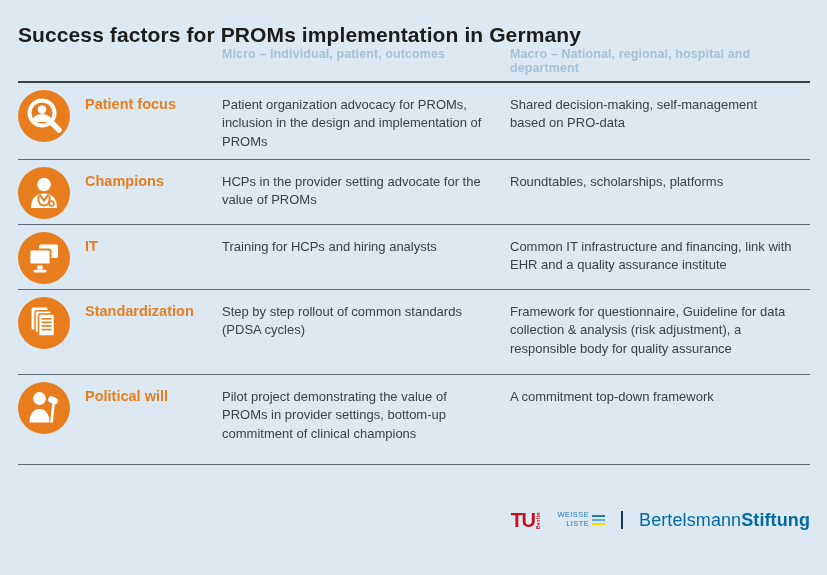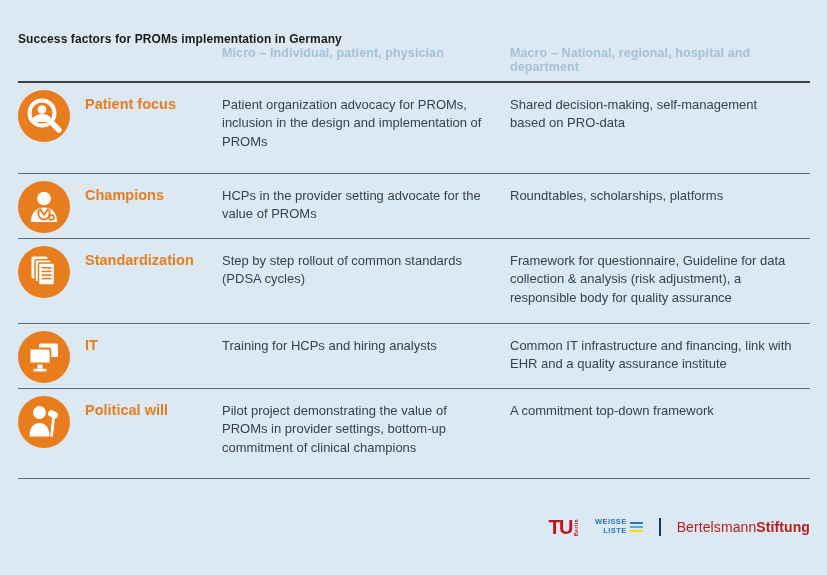--- a/index.html
+++ b/index.html
@@ -14,43 +14,43 @@
     box-sizing:border-box;
   }
   .header-area {
     height:83px;
     margin:0 17px 0 18px;
     border-bottom:2px solid #3a4248;
     display:flex; flex-direction:column; justify-content:space-between;
     box-sizing:border-box;
   }
   .title {
-    padding-top:32px;
-    font-size:12px;
+    padding-top:23px;
+    font-size:21px;
     font-weight:700;
     color:#1c1c1a;
     letter-spacing:0.1px;
   }
   .grid {
     display:grid;
     grid-template-columns:67px 137px 288px 1fr;
     box-sizing:border-box;
   }
   .col-headers { padding-bottom:7px; }
   .col-header {
     font-size:12.5px;
     font-weight:700;
     color:#a3c2d7;
     letter-spacing:0.1px;
   }
   .row {
     margin:0 17px 0 18px;
     border-bottom:1px solid #5d6a73;
   }
-  .row.h79 { height:91px; }
+  .row.h79 { height:77px; }
   .row.h65 { height:65px; }
   .row.h85 { height:85px; }
   .row.h90 { height:90px; }
   .icon-circle {
     width:52px; height:52px;
     margin-top:7px;
     border-radius:50%;
     background:#e87d1e;
     position:relative;
   }
@@ -83,44 +83,44 @@
     letter-spacing:-1.5px; line-height:0.9;
   }
   .tu-sub {
     color:#c50e1f; font-size:5px; font-weight:700;
     writing-mode:vertical-rl; transform:rotate(180deg);
     height:18px; margin-left:1px; letter-spacing:0.5px;
   }
   .wl-logo { display:flex; align-items:center; gap:3px; }
   .wl-text {
     display:flex; flex-direction:column; align-items:flex-end;
-    color:#2878b8; font-weight:700; font-size:7.5px;
+    color:#2878b8; font-weight:400; font-size:7.5px;
     line-height:1.15; letter-spacing:0.4px;
   }
   .wl-bars { display:flex; flex-direction:column; gap:1.5px; }
   .wl-bars i { display:block; width:13px; height:2.6px; }
   .wl-bar-1 { background:#2878b8; }
   .wl-bar-2 { background:#5aabdc; }
   .wl-bar-3 { background:#ffd500; }
   .sep-bar { width:2px; height:18px; background:#16375c; }
-  .bst-logo { font-size:14px; color:#b91c1c; letter-spacing:0.1px; }
+  .bst-logo { font-size:18px; color:#0369a1; letter-spacing:0.1px; }
   .bst-logo .p1 { font-weight:500; }
   .bst-logo .p2 { font-weight:800; }
 </style>
 </head>
 <body>
 
 <div class="sheet">
 
   <div class="header-area">
     <div class="title">Success factors for PROMs implementation in Germany</div>
     <div class="grid col-headers">
       <div></div>
         <div></div>
-      <div class="col-header">Micro – Individual, patient, physician</div>
+      <div class="col-header">Micro – Individual, patient, outcomes</div>
       <div class="col-header">Macro – National, regional, hospital and department</div>
     </div>
   </div>
 
   <div class="grid row h79">
     <div>
       <div class="icon-circle">
         <svg viewBox="0 0 52 52" width="52" height="52">
           <defs>
               <clipPath id="lensClip">
@@ -149,55 +149,55 @@
           <path d="M20.5 28.5 v4.5 a5.5 5.5 0 0 0 11 0 v-4.5" fill="none" stroke="#e87d1e" stroke-width="1.9"></path>
           <circle cx="33.5" cy="36.5" r="2.4" fill="none" stroke="#e87d1e" stroke-width="1.7"></circle>
         </svg>
       </div>
     </div>
     <div class="row-label">Champions</div>
     <div class="cell-text micro">HCPs in the provider setting advocate for the value of PROMs</div>
     <div class="cell-text macro">Roundtables, scholarships, platforms</div>
   </div>
 
+  <div class="grid row h65">
+    <div>
+      <div class="icon-circle">
+        <svg viewBox="0 0 52 52" width="52" height="52">
+          <rect x="21" y="12.5" width="19" height="13.5" rx="1.5" fill="#fff"></rect>
+          <rect x="11.5" y="17.5" width="21" height="15" rx="1.5" fill="#fff" stroke="#e87d1e" stroke-width="1.8"></rect>
+          <rect x="19.5" y="33.5" width="5" height="4" fill="#fff"></rect>
+          <rect x="15.5" y="37.8" width="13" height="2.8" rx="1.3" fill="#fff"></rect>
+        </svg>
+      </div>
+    </div>
+    <div class="row-label">IT</div>
+    <div class="cell-text micro">Training for HCPs and hiring analysts</div>
+    <div class="cell-text macro">Common IT infrastructure and financing, link with EHR and a quality assurance institute</div>
+  </div>
+
   <div class="grid row h85">
     <div>
       <div class="icon-circle">
         <svg viewBox="0 0 52 52" width="52" height="52">
           <rect x="13.5" y="10.5" width="16" height="22" rx="1.5" fill="#fff"></rect>
           <rect x="17" y="13.8" width="16" height="22" rx="1.5" fill="#fff" stroke="#e87d1e" stroke-width="1.5"></rect>
           <rect x="20.5" y="17" width="16" height="22" rx="1.5" fill="#fff" stroke="#e87d1e" stroke-width="1.5"></rect>
           <line x1="23.6" y1="21.8" x2="33.6" y2="21.8" stroke="#e87d1e" stroke-width="1.6"></line>
           <line x1="23.6" y1="25.4" x2="33.6" y2="25.4" stroke="#e87d1e" stroke-width="1.6"></line>
           <line x1="23.6" y1="29" x2="33.6" y2="29" stroke="#e87d1e" stroke-width="1.6"></line>
           <line x1="23.6" y1="32.6" x2="33.6" y2="32.6" stroke="#e87d1e" stroke-width="1.6"></line>
         </svg>
       </div>
     </div>
     <div class="row-label">Standardization</div>
     <div class="cell-text micro">Step by step rollout of common standards (PDSA cycles)</div>
     <div class="cell-text macro">Framework for questionnaire, Guideline for data collection &amp; analysis (risk adjustment), a responsible body for quality assurance</div>
   </div>
 
-  <div class="grid row h65">
-    <div>
-      <div class="icon-circle">
-        <svg viewBox="0 0 52 52" width="52" height="52">
-          <rect x="21" y="12.5" width="19" height="13.5" rx="1.5" fill="#fff"></rect>
-          <rect x="11.5" y="17.5" width="21" height="15" rx="1.5" fill="#fff" stroke="#e87d1e" stroke-width="1.8"></rect>
-          <rect x="19.5" y="33.5" width="5" height="4" fill="#fff"></rect>
-          <rect x="15.5" y="37.8" width="13" height="2.8" rx="1.3" fill="#fff"></rect>
-        </svg>
-      </div>
-    </div>
-    <div class="row-label">IT</div>
-    <div class="cell-text micro">Training for HCPs and hiring analysts</div>
-    <div class="cell-text macro">Common IT infrastructure and financing, link with EHR and a quality assurance institute</div>
-  </div>
-
 
   <div class="grid row h90">
     <div>
       <div class="icon-circle">
         <svg viewBox="0 0 52 52" width="52" height="52">
           <circle cx="21.5" cy="16.5" r="6.4" fill="#fff"></circle>
           <path d="M11.5 40.5 c0 -9.5 4.5 -13.5 10 -13.5 c5.5 0 10 4 10 13.5 z" fill="#fff"></path>
           <rect x="30" y="15" width="10" height="6.5" rx="3.2" fill="#fff" transform="rotate(25 35 18.2)"></rect>
           <line x1="35.5" y1="22" x2="33.5" y2="40.5" stroke="#fff" stroke-width="2.8"></line>
         </svg>

